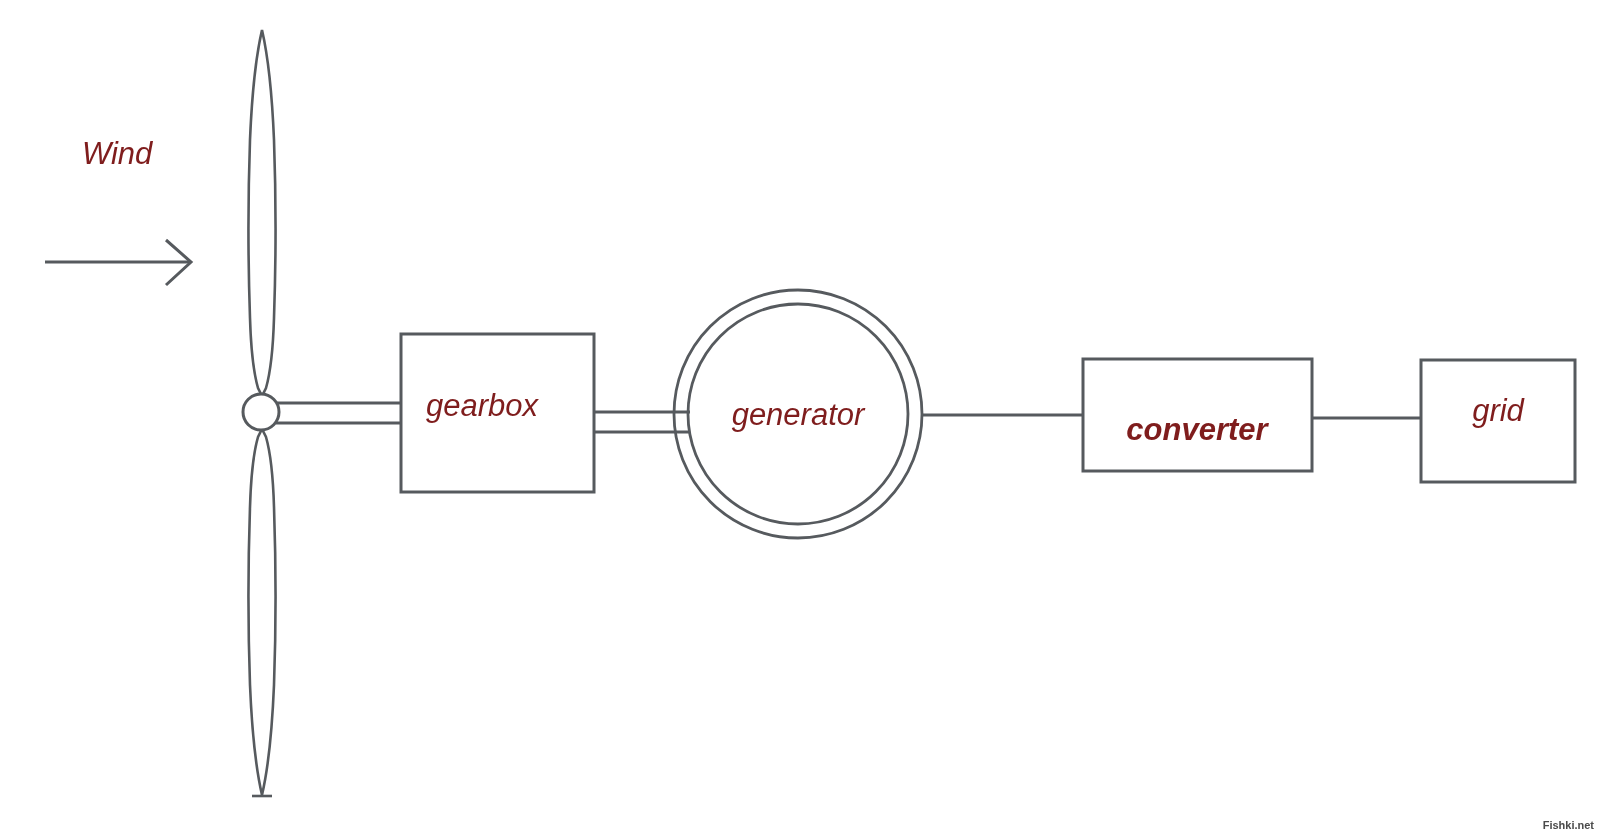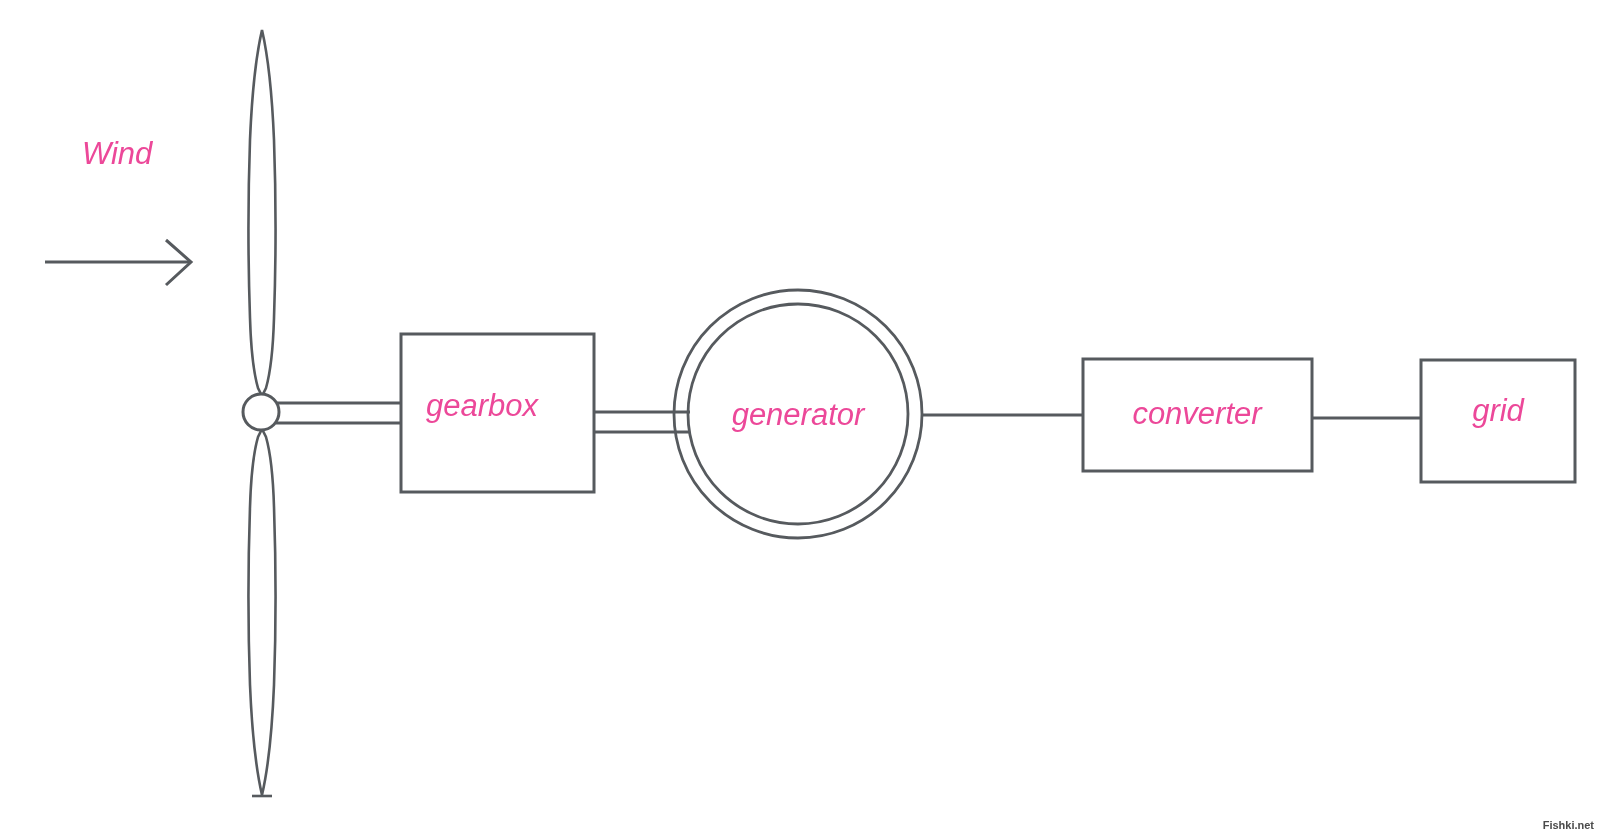--- a/index.html
+++ b/index.html
@@ -53,21 +53,21 @@
   }
   .circle-shape {
     fill: none;
     stroke: #565a5e;
     stroke-width: 2.8;
   }
   .label-text {
     position: absolute;
     font-family: "Liberation Sans", sans-serif;
     font-style: italic;
-    color: #ec4899;
+    color: #7f1d1d;
     white-space: nowrap;
     line-height: 1;
     user-select: none;
   }
   .block-label {
     font-size: 31px;
     transform: translate(-50%, -50%);
   }
   .wind-label {
     font-size: 31px;
@@ -168,19 +168,19 @@
     </g>
 
   </svg>
 
   <div class="label-text wind-label">Wind</div>
 
   <div class="label-text block-label" style="left:482px; top:405px;">gearbox</div>
 
   <div class="label-text block-label" style="left:798px; top:414px;text-align:right;">generator</div>
 
-  <div class="label-text block-label" style="left:1197px; top:413px;">converter</div>
+  <div class="label-text block-label" style="left:1197px; top:429px;font-weight:bold;">converter</div>
 
   <div class="label-text block-label" style="left:1498px; top:410px;text-align:center;">grid</div>
 
   <div class="watermark">Fishki.net</div>
 
 </div>
 
 </body></html>

